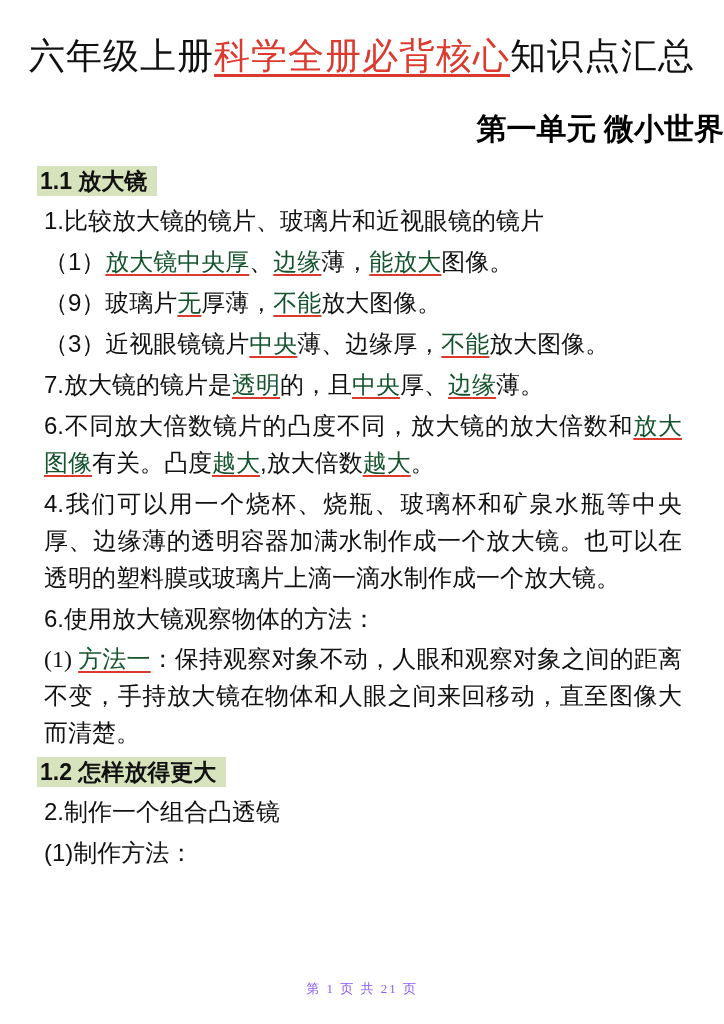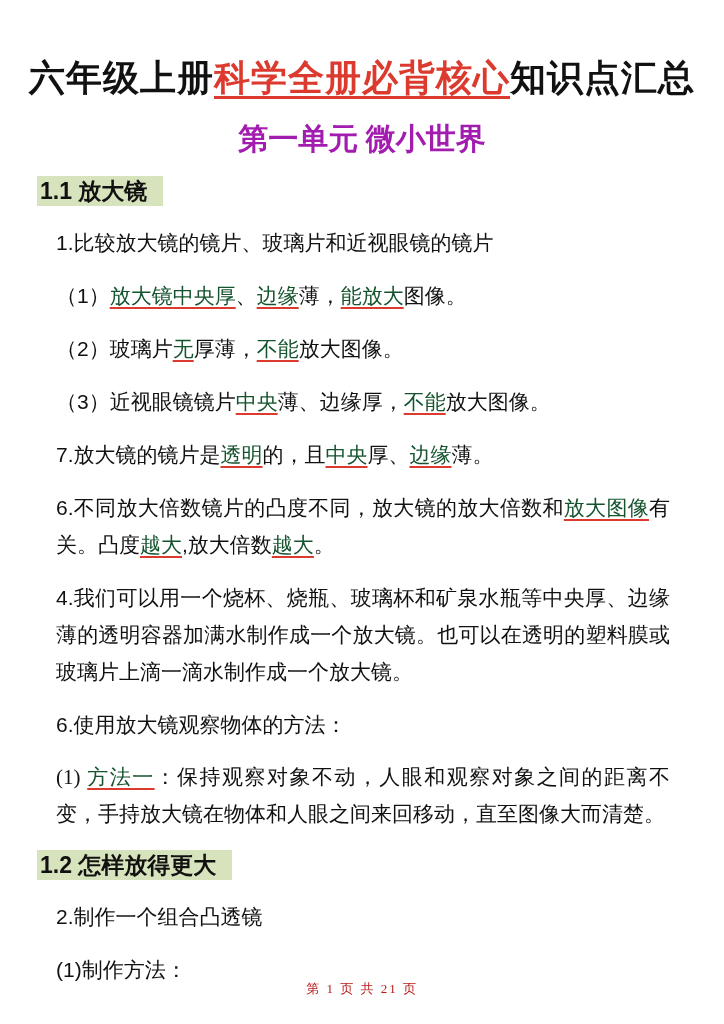--- a/index.html
+++ b/index.html
@@ -6,60 +6,60 @@
   .page {
     position: relative;
     width: 724px;
     height: 1024px;
     background: #ffffff;
     overflow: hidden;
     font-family: "Liberation Sans", "DejaVu Sans", sans-serif;
     color: #111111;
   }
   .doc-title {
-    margin-top: 54px;
+    margin-top: 32px;
     text-align: center;
     font-size: 36px;
-    font-weight: 700;
+    font-weight: 400;
     letter-spacing: 1px;
     color: #111111;
     white-space: nowrap;
   }
   .doc-title .em-title {
     color: #dc3a2e;
     text-decoration: underline;
     text-decoration-color: #dc3a2e;
     text-decoration-thickness: 3px;
     text-underline-offset: 6px;
   }
   .doc-subtitle {
-    margin-top: 16px;
-    text-align: center;
+    margin-top: 28px;
+    text-align: right;
     font-size: 30px;
     font-weight: 700;
     font-family: "Liberation Serif", "DejaVu Serif", serif;
-    color: #a21caf;
+    color: #000000;
   }
   .content {
     padding: 12px 38px 0 40px;
   }
   .sec-heading {
     font-size: 23px;
     font-weight: 700;
     line-height: 33px;
     margin: 3px 0 3px 0;
   }
   .sec-heading .hl {
     background: #d7e3bc;
-    padding: 2px 16px 2px 3px;
+    padding: 2px 10px 2px 3px;
     margin-left: -3px;
   }
   .para {
-    margin: 16px;
-    font-size: 21px;
+    margin: 4px;
+    font-size: 24px;
     line-height: 37px;
     text-align: justify;
     color: #111111;
   }
   .para.kai {
     font-family: "Liberation Serif", "DejaVu Serif", serif;
   }
   .para .em {
     color: #14532d;
     text-decoration: underline;
@@ -68,40 +68,40 @@
     text-underline-offset: 4px;
   }
   .footer {
     position: absolute;
     left: 0;
     right: 0;
     bottom: 26px;
     text-align: center;
     font-size: 13px;
     letter-spacing: 2px;
-    color: #b91c1c;
+    color: #8b5cf6;
     font-family: "Liberation Serif", "DejaVu Serif", serif;
   }
 </style>
 </head>
 <body>
 
 <div class="page">
 
   <div class="doc-title">
     <span>六年级上册</span><span class="em-title">科学全册必背核心</span><span>知识点汇总</span>
   </div>
 
   <div class="doc-subtitle">第一单元 微小世界</div>
 
   <div class="content">
       <div class="sec-heading"><span class="hl">1.1 放大镜</span></div>
       <p class="para"><span>1.比较放大镜的镜片、玻璃片和近视眼镜的镜片</span></p>
       <p class="para"><span>（1）</span><span class="em">放大镜中央厚</span><span>、</span><span class="em">边缘</span><span>薄，</span><span class="em">能放大</span><span>图像。</span></p>
-      <p class="para"><span>（2）玻璃片</span><span class="em">无</span><span>厚薄，</span><span class="em">不能</span><span>放大图像。</span></p>
+      <p class="para"><span>（9）玻璃片</span><span class="em">无</span><span>厚薄，</span><span class="em">不能</span><span>放大图像。</span></p>
       <p class="para"><span>（3）近视眼镜镜片</span><span class="em">中央</span><span>薄、边缘厚，</span><span class="em">不能</span><span>放大图像。</span></p>
       <p class="para"><span>7.放大镜的镜片是</span><span class="em">透明</span><span>的，且</span><span class="em">中央</span><span>厚、</span><span class="em">边缘</span><span>薄。</span></p>
       <p class="para"><span>6.不同放大倍数镜片的凸度不同，放大镜的放大倍数和</span><span class="em">放大图像</span><span>有关。凸度</span><span class="em">越大</span><span>,放大倍数</span><span class="em">越大</span><span>。</span></p>
       <p class="para"><span>4.我们可以用一个烧杯、烧瓶、玻璃杯和矿泉水瓶等中央厚、边缘薄的透明容器加满水制作成一个放大镜。也可以在透明的塑料膜或玻璃片上滴一滴水制作成一个放大镜。</span></p>
       <p class="para"><span>6.使用放大镜观察物体的方法：</span></p>
       <p class="para kai"><span>(1) </span><span class="em">方法一</span><span>：保持观察对象不动，人眼和观察对象之间的距离不变，手持放大镜在物体和人眼之间来回移动，直至图像大而清楚。</span></p>
       <div class="sec-heading"><span class="hl">1.2 怎样放得更大</span></div>
       <p class="para"><span>2.制作一个组合凸透镜</span></p>
       <p class="para"><span>(1)制作方法：</span></p>
     </div>

